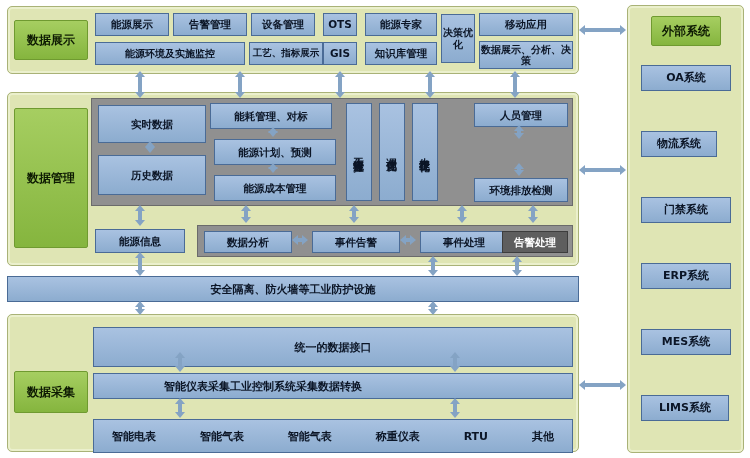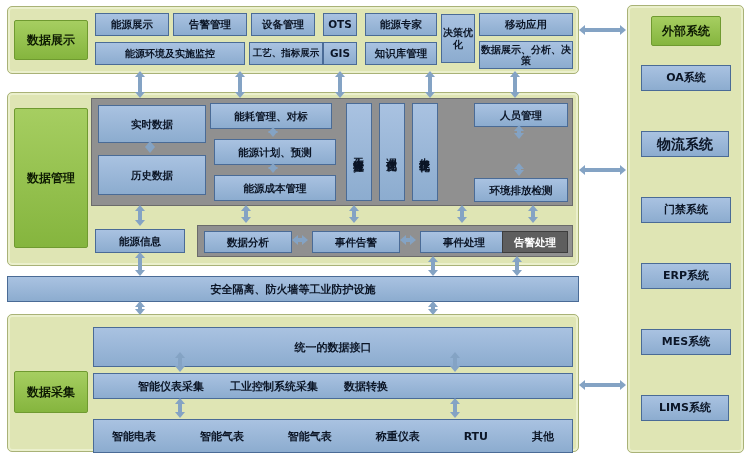--- a/index.html
+++ b/index.html
@@ -22,21 +22,21 @@
 
   .vtext { writing-mode:vertical-rl; text-orientation:upright; letter-spacing:1px; font-size:10.5px; }
 
   .graybox { position:absolute; background:#909090; border:1px solid #6b6b6b; }
 
   .bbox.dark { background:#5e5e5e; color:#ffffff; border-color:#3d3d3d;text-align:center; }
 
   .bluebar { position:absolute; display:flex; align-items:center; justify-content:center;
              font-size:11px; font-weight:bold; color:#0b1526;
              background:linear-gradient(180deg,#a9c2e1,#8caccf); border:1px solid #4a6b96; }
-  .bar2 { justify-content:center; gap:26px; padding-right:140px; }
+  .bar2 { justify-content:center; padding-right:140px; }
   .bar3 { justify-content:space-between; padding:16px 18px; }
 
   
   .av { position:absolute; width:12px; }
   .av i { position:absolute; left:4px; top:5px; bottom:5px; width:4px; background:#84a3c4; }
   .av::before { content:""; position:absolute; left:1px; top:0;
                 border-left:5px solid transparent; border-right:5px solid transparent;
                 border-bottom:6px solid #84a3c4; }
   .av::after { content:""; position:absolute; left:1px; bottom:0;
                border-left:5px solid transparent; border-right:5px solid transparent;
@@ -113,21 +113,21 @@
       <span>智能气表</span>
       <span>称重仪表</span>
       <span>RTU</span>
       <span>其他</span>
     </div>
   </div>
 
   <div class="panel" style="left:627px;top:5px;width:117px;height:448px">
     <div class="glabel" style="left:23px;top:10px;width:70px;height:30px">外部系统</div>
     <div class="bbox" style="left:13px;top:59px;width:90px;height:26px;font-size:11px">OA系统</div>
-    <div class="bbox" style="left:13px;top:125px;width:88px;height:26px;font-size:14px">物流系统</div>
+    <div class="bbox" style="left:13px;top:125px;width:76px;height:26px;font-size:11px">物流系统</div>
     <div class="bbox" style="left:13px;top:191px;width:90px;height:26px;font-size:11px">门禁系统</div>
     <div class="bbox" style="left:13px;top:257px;width:90px;height:26px;font-size:11px">ERP系统</div>
     <div class="bbox" style="left:13px;top:323px;width:90px;height:26px;font-size:11px">MES系统</div>
     <div class="bbox" style="left:13px;top:389px;width:88px;height:26px;font-size:11px">LIMS系统</div>
   </div>
 
   <div>
 
     <div class="av" style="left:134px;top:71px;height:27px">
         <i></i>

